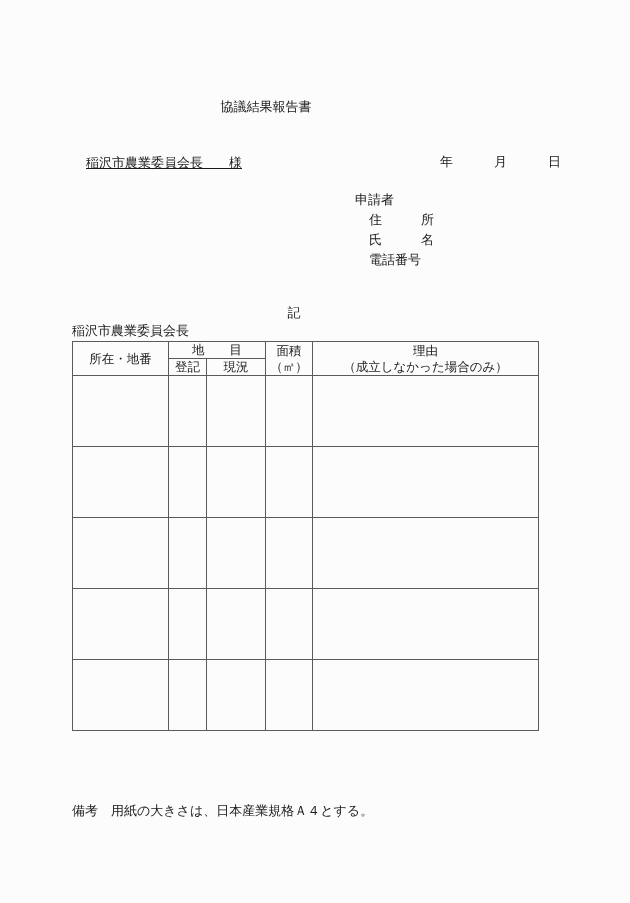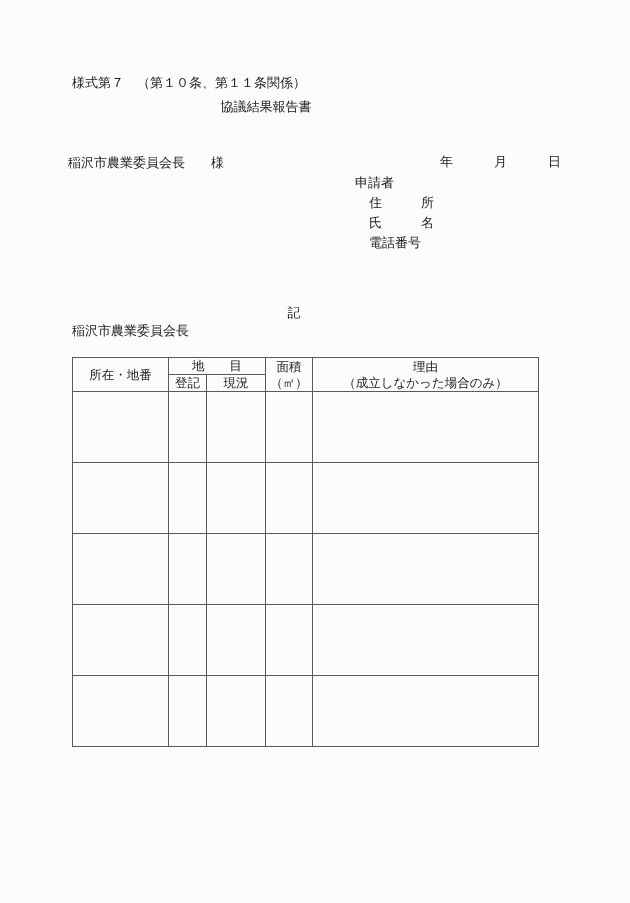--- a/index.html
+++ b/index.html
@@ -43,32 +43,33 @@
     box-sizing: border-box;
   }
   .date-line {
     left: 440px;
     top: 155px;
     letter-spacing: 0.5px;
   }
 
   
   .addressee {
-    left: 68px;
+    left: 86px;
     top: 156px;
+    text-decoration: underline;
   }
   .applicant-block {
     position: absolute;
     left: 355px;
     top: 176px;
   }
   .applicant-title {
     font-size: 13px;
     line-height: 1.0;
-    margin: 0 0 7px 0;
+    margin: 17px 0 7px 0;
     white-space: pre;
   }
   .applicant-field {
     font-size: 13px;
     line-height: 1.0;
     margin: 0 0 7px 14px;
     white-space: pre;
   }
 
   
@@ -98,21 +99,20 @@
   }
 
   
   .land-table {
     position: absolute;
     left: 72px;
     top: 341px;
     width: 466px;
     border-collapse: collapse;
     table-layout: fixed;
-    margin-top: 16px;
   }
   .land-table th,
   .land-table td {
     border: 1px solid #5a5a5a;
     font-weight: normal;
     font-size: 12.5px;
     text-align: center;
     vertical-align: middle;
     padding: 0;
     line-height: 16px;
@@ -132,21 +132,20 @@
   .footer-note {
     left: 72px;
     top: 804px;
   }
 </style>
 </head>
 <body>
 
 <div class="page">
 
-  <div class="abs t13 form-no">様式第７　（第１０条、第１１条関係）</div>
 
   <div class="abs t13 doc-title">協議結果報告書</div>
 
   <div class="abs t13 date-line">年　　　月　　　日</div>
 
   <div class="abs t13 addressee">稲沢市農業委員会長　　様</div>
 
   <div class="applicant-block">
     <div class="applicant-title">申請者</div>
     <div class="applicant-field">住　　　所</div>
@@ -219,14 +218,15 @@
       <tr class="body-row">
         <td></td>
         <td></td>
         <td></td>
         <td></td>
         <td></td>
       </tr>
     </tbody>
   </table>
 
+  <div class="abs t13 footer-note">備考　用紙の大きさは、日本産業規格Ａ４とする。</div>
 
 </div>
 
 </body></html>

